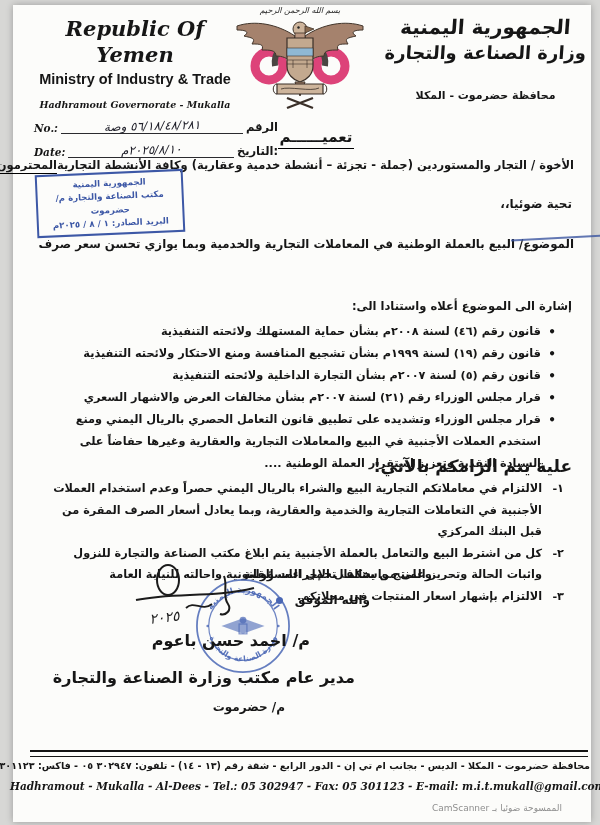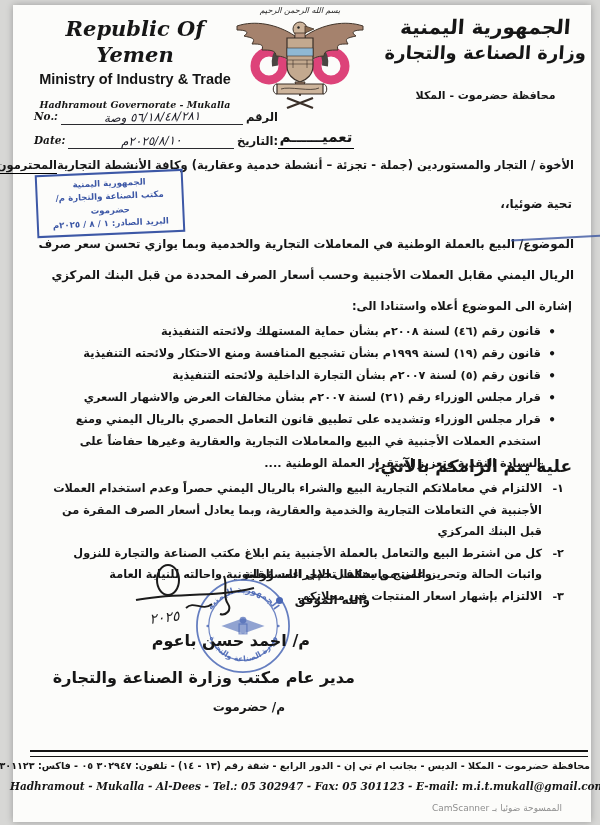--- a/index.html
+++ b/index.html
@@ -18,21 +18,21 @@
   .hdr-en .l1{font-family:"DejaVu Serif",serif;font-style:italic;font-weight:bold;font-size:21px;line-height:26px;}
   .hdr-en .l2{font-family:"Liberation Sans",sans-serif;font-weight:bold;font-size:14.5px;line-height:22px;}
   .hdr-en .l3{font-family:"DejaVu Serif",serif;font-style:italic;font-weight:bold;font-size:9.5px;margin-top:9px;}
   .hdr-ar{right:12px;top:14px;width:205px;text-align:center;}
   .hdr-ar .l1{font-size:20px;font-weight:bold;line-height:26px;transform:skewX(-4deg);}
   .hdr-ar .l2{font-size:18px;font-weight:bold;line-height:25px;transform:skewX(-4deg);}
   .hdr-ar .l3{font-size:11px;font-weight:bold;margin-top:24px;}
   .emblem{left:225px;top:2px;}
   
   .refblock{left:34px;top:110px;width:244px;font-size:11px;}
-  .refrow{display:flex;align-items:flex-start;height:24px;}
+  .refrow{display:flex;align-items:flex-end;height:24px;}
   .refrow .en{font-family:"DejaVu Serif",serif;font-style:italic;font-weight:bold;font-size:10.5px;}
   .refrow .line{flex:1;border-bottom:1.2px solid #2a2a2e;margin:0 3px;text-align:center;}
   .refrow .hand{font-style:italic;font-size:12px;color:#20202a;display:inline-block;transform:rotate(-1.5deg);letter-spacing:1px;}
   .refrow .arl{font-weight:bold;font-size:11.5px;}
   .taameem{left:238px;top:128px;width:124px;text-align:center;font-size:15px;font-weight:bold;}
   .taameem span{border-bottom:1.6px solid #000;padding:0 2px 2px;letter-spacing:1px;margin-left:32px;}
   
   .recipient{top:158px;right:26px;left:34px;display:flex;justify-content:space-between;align-items:baseline;font-size:11.5px;font-weight:bold;white-space:nowrap;}
   .honor{border-bottom:1.6px solid #000;padding-bottom:1px;}
   
@@ -141,21 +141,20 @@
   <div class="abs rstamp ar">
     <div>الجمهورية اليمنية</div>
     <div>مكتب الصناعة والتجارة م/حضرموت</div>
     <div>البريد الصادر: ١ / ٨ / ٢٠٢٥م</div>
   </div>
 
   <div class="abs greeting ar">تحية ضوئيا،،</div>
 
   <div class="abs subject ar">
     <span class="ln"><span>الموضوع/ البيع بالعملة الوطنية في المعاملات التجارية والخدمية وبما يوازي تحسن سعر صرف</span></span>
-    <span class="ln"><span>الريال اليمني مقابل العملات الأجنبية وحسب أسعار الصرف المحددة من قبل البنك المركزي</span></span>
   </div>
   <div class="abs penmark"></div>
 
   <div class="abs intro ar">إشارة الى الموضوع أعلاه واستنادا الى:</div>
 
   <div class="abs bullets ar">
     <div class="bullet"><span class="mark">•</span><span>قانون رقم (٤٦) لسنة ٢٠٠٨م بشأن حماية المستهلك ولائحته التنفيذية</span></div>
     <div class="bullet"><span class="mark">•</span><span>قانون رقم (١٩) لسنة ١٩٩٩م بشأن تشجيع المنافسة ومنع الاحتكار ولائحته التنفيذية</span></div>
     <div class="bullet"><span class="mark">•</span><span>قانون رقم (٥) لسنة ٢٠٠٧م بشأن التجارة الداخلية ولائحته التنفيذية</span></div>
     <div class="bullet"><span class="mark">•</span><span>قرار مجلس الوزراء رقم (٢١) لسنة ٢٠٠٧م بشأن مخالفات العرض والاشهار السعري</span></div>

